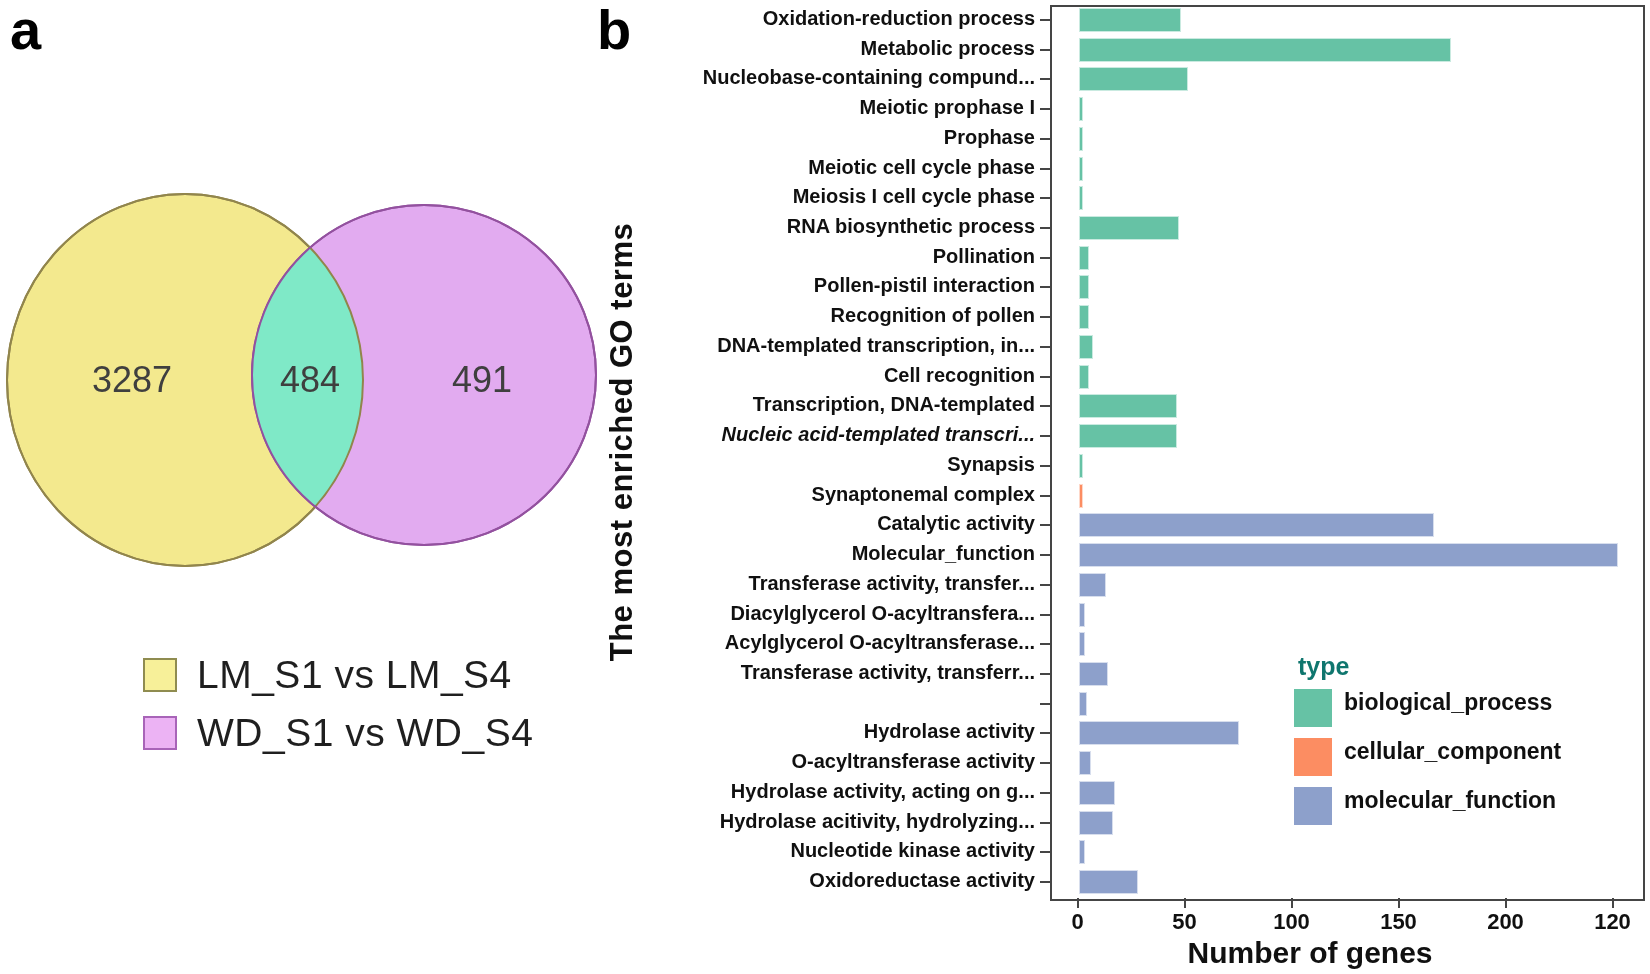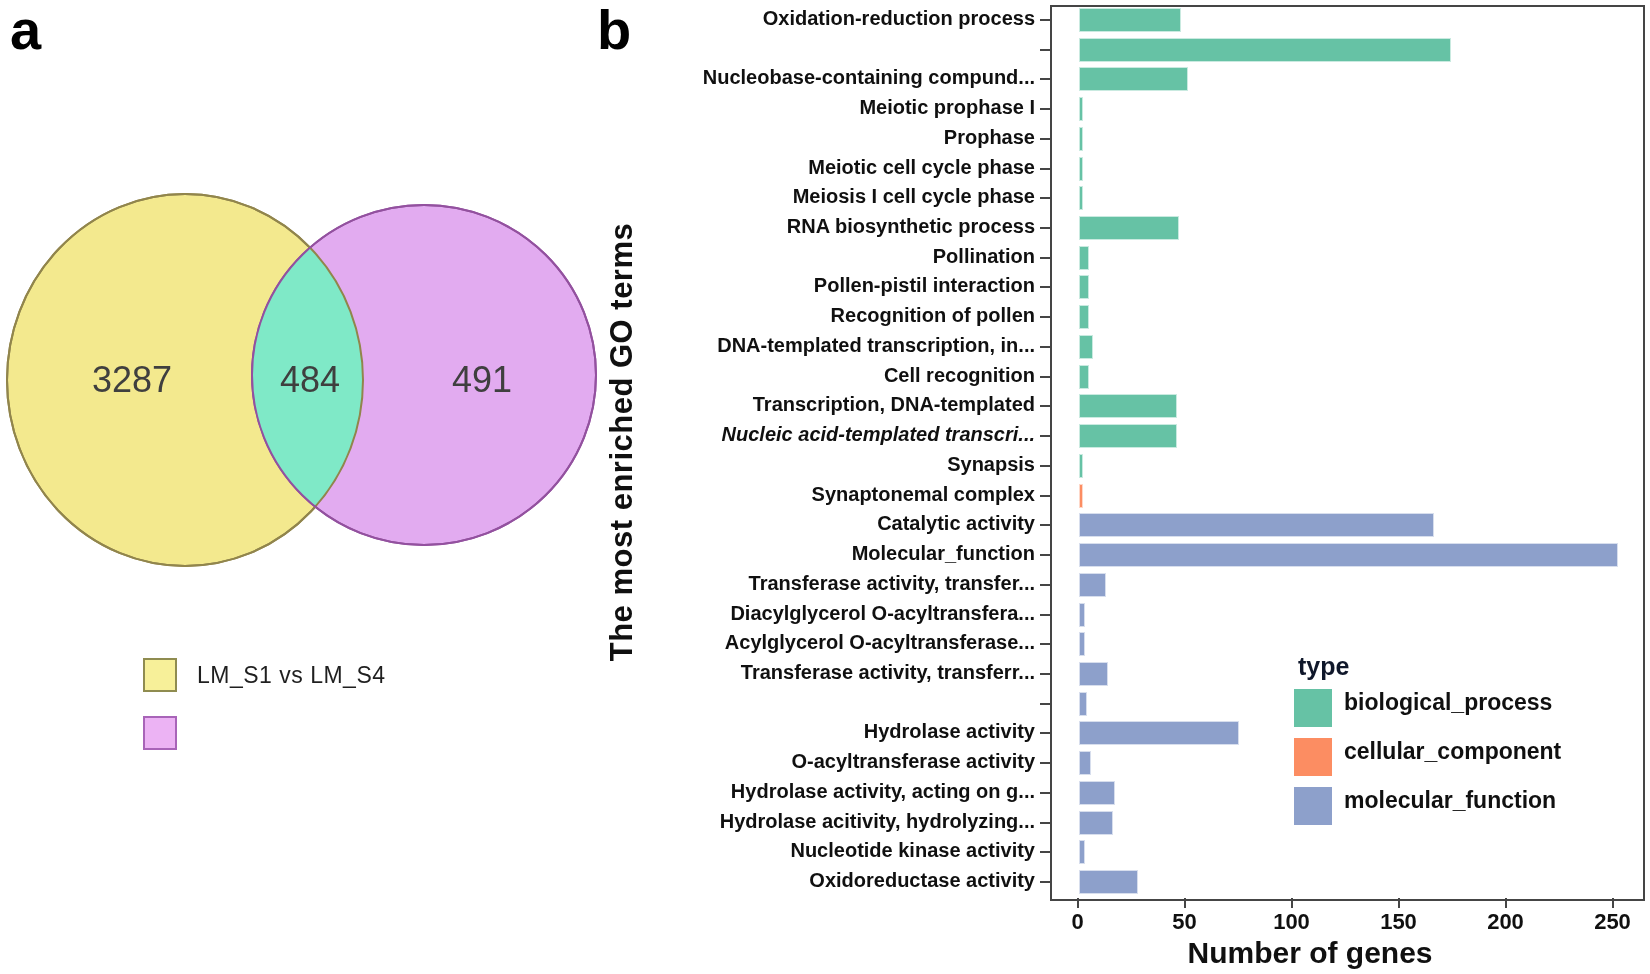--- a/index.html
+++ b/index.html
@@ -7,36 +7,36 @@
     position:relative;width:1650px;height:974px;background:#ffffff;overflow:hidden;
     font-family:"Liberation Sans", sans-serif;color:#111;
   }
   .panel-letter{position:absolute;font-size:56px;font-weight:600;color:#000;line-height:1;}
   
   #venn-svg{position:absolute;left:0;top:0;}
   .venn-num{font-size:36px;fill:#3f3f3f;font-weight:400;}
   #venn-legend{position:absolute;left:143px;top:655px;display:flex;flex-direction:column;gap:18px;}
   .vleg-row{display:flex;align-items:center;gap:20px;height:40px;}
   .vleg-swatch{width:30px;height:30px;border:2px solid #888;}
-  .vleg-label{font-size:23px;font-weight:400;color:#1f1f1f;letter-spacing:0.5px;}
+  .vleg-label{font-size:39px;font-weight:400;color:#1f1f1f;letter-spacing:0.5px;}
   
   #y-axis-title{
     position:absolute;left:312px;top:424px;width:620px;height:36px;text-align:center;
     transform:rotate(-90deg);font-size:31px;font-weight:700;color:#101010;letter-spacing:0.5px;
   }
   #chart-panel{position:absolute;left:1050px;top:5px;width:591px;height:892px;border:2px solid #454545;background:#fff;}
   .cat-label{position:absolute;left:610px;width:425px;text-align:right;font-size:20px;font-weight:700;color:#101010;white-space:nowrap;}
   .ytick{position:absolute;left:1040px;width:11px;height:2px;background:#454545;}
   .xtick{position:absolute;width:2px;height:10px;background:#454545;top:898px;}
   .xtick-label{position:absolute;top:909px;width:70px;text-align:center;font-size:22px;font-weight:700;color:#101010;}
   #x-axis-title{position:absolute;left:1110px;top:936px;width:400px;text-align:center;font-size:30px;font-weight:700;color:#101010;}
   .bar{position:absolute;height:24px;box-sizing:border-box;border:1px solid rgba(255,255,255,0.65);}
   
   #chart-legend{position:absolute;left:1294px;top:652px;display:flex;flex-direction:column;}
-  #chart-legend-title{font-size:25px;font-weight:700;color:#0f172a;margin:0 0 8px 4px;}
+  #chart-legend-title{font-size:25px;font-weight:700;color:#0f766e;margin:0 0 8px 4px;}
   .cleg-row{display:flex;gap:12px;margin-bottom:11px;}
   .cleg-swatch{width:38px;height:38px;}
   .cleg-label{font-size:23px;font-weight:600;color:#101010;white-space:nowrap;}
 </style>
 </head>
 <body>
 
 <div id="stage">
 
   <div class="panel-letter" style="left:10px;top:2px;">a</div>
@@ -57,20 +57,21 @@
     <text class="venn-num" x="482" y="392" text-anchor="middle">491</text>
   </svg>
 
   <div id="venn-legend">
       <div class="vleg-row">
         <div class="vleg-swatch" style="background: rgb(247, 240, 153); border-color: rgb(143, 140, 80);"></div>
         <div class="vleg-label">LM_S1 vs LM_S4</div>
       </div>
       <div class="vleg-row">
         <div class="vleg-swatch" style="background: rgb(236, 179, 244); border-color: rgb(168, 100, 184);"></div>
+        <div class="vleg-label">WD_S1 vs WD_S4</div>
       </div>
     </div>
 
   <div class="panel-letter" style="left:597px;top:2px;">b</div>
   <div id="y-axis-title">The most enriched GO terms</div>
   <div id="chart-panel"></div>
   <div id="x-axis-title">Number of genes</div>
 
   <div id="chart-legend">
     <div id="chart-legend-title">type</div>
@@ -86,20 +87,21 @@
         <div class="cleg-row">
           <div class="cleg-swatch" style="background: rgb(141, 160, 203);"></div>
           <div class="cleg-label">molecular_function</div>
         </div>
       </div>
   </div>
 
 <div class="cat-label" style="top:6.866666666666667px;">Oxidation-reduction process</div>
     <div class="ytick" style="top:18.866666666666667px;"></div>
     <div class="bar" style="top:7.866666666666667px;left:1078.5px;width:102.72px;background:#66C2A5;" title="Oxidation-reduction process: 48"></div>
+    <div class="cat-label" style="top:36.6px;">Metabolic process</div>
     <div class="ytick" style="top:48.6px;"></div>
     <div class="bar" style="top:37.6px;left:1078.5px;width:372.36px;background:#66C2A5;" title="Metabolic process: 174"></div>
     <div class="cat-label" style="top:66.33333333333334px;">Nucleobase-containing compund...</div>
     <div class="ytick" style="top:78.33333333333334px;"></div>
     <div class="bar" style="top:67.33333333333334px;left:1078.5px;width:109.14px;background:#66C2A5;" title="Nucleobase-containing compund...: 51"></div>
     <div class="cat-label" style="top:96.06666666666666px;">Meiotic prophase I</div>
     <div class="ytick" style="top:108.06666666666666px;"></div>
     <div class="bar" style="top:97.06666666666666px;left:1078.5px;width:4.28px;background:#66C2A5;" title="Meiotic prophase I: 2"></div>
     <div class="cat-label" style="top:125.80000000000001px;">Prophase</div>
     <div class="ytick" style="top:137.8px;"></div>
@@ -182,14 +184,14 @@
     <div class="xtick-label" style="left:1042.5px;">0</div>
     <div class="xtick" style="left:1183.5px;"></div>
     <div class="xtick-label" style="left:1149.5px;">50</div>
     <div class="xtick" style="left:1290.5px;"></div>
     <div class="xtick-label" style="left:1256.5px;">100</div>
     <div class="xtick" style="left:1397.5px;"></div>
     <div class="xtick-label" style="left:1363.5px;">150</div>
     <div class="xtick" style="left:1504.5px;"></div>
     <div class="xtick-label" style="left:1470.5px;">200</div>
     <div class="xtick" style="left:1611.5px;"></div>
-    <div class="xtick-label" style="left:1577.5px;">250</div>
+    <div class="xtick-label" style="left:1577.5px;">120</div>
   </div>
 
 </body></html>

